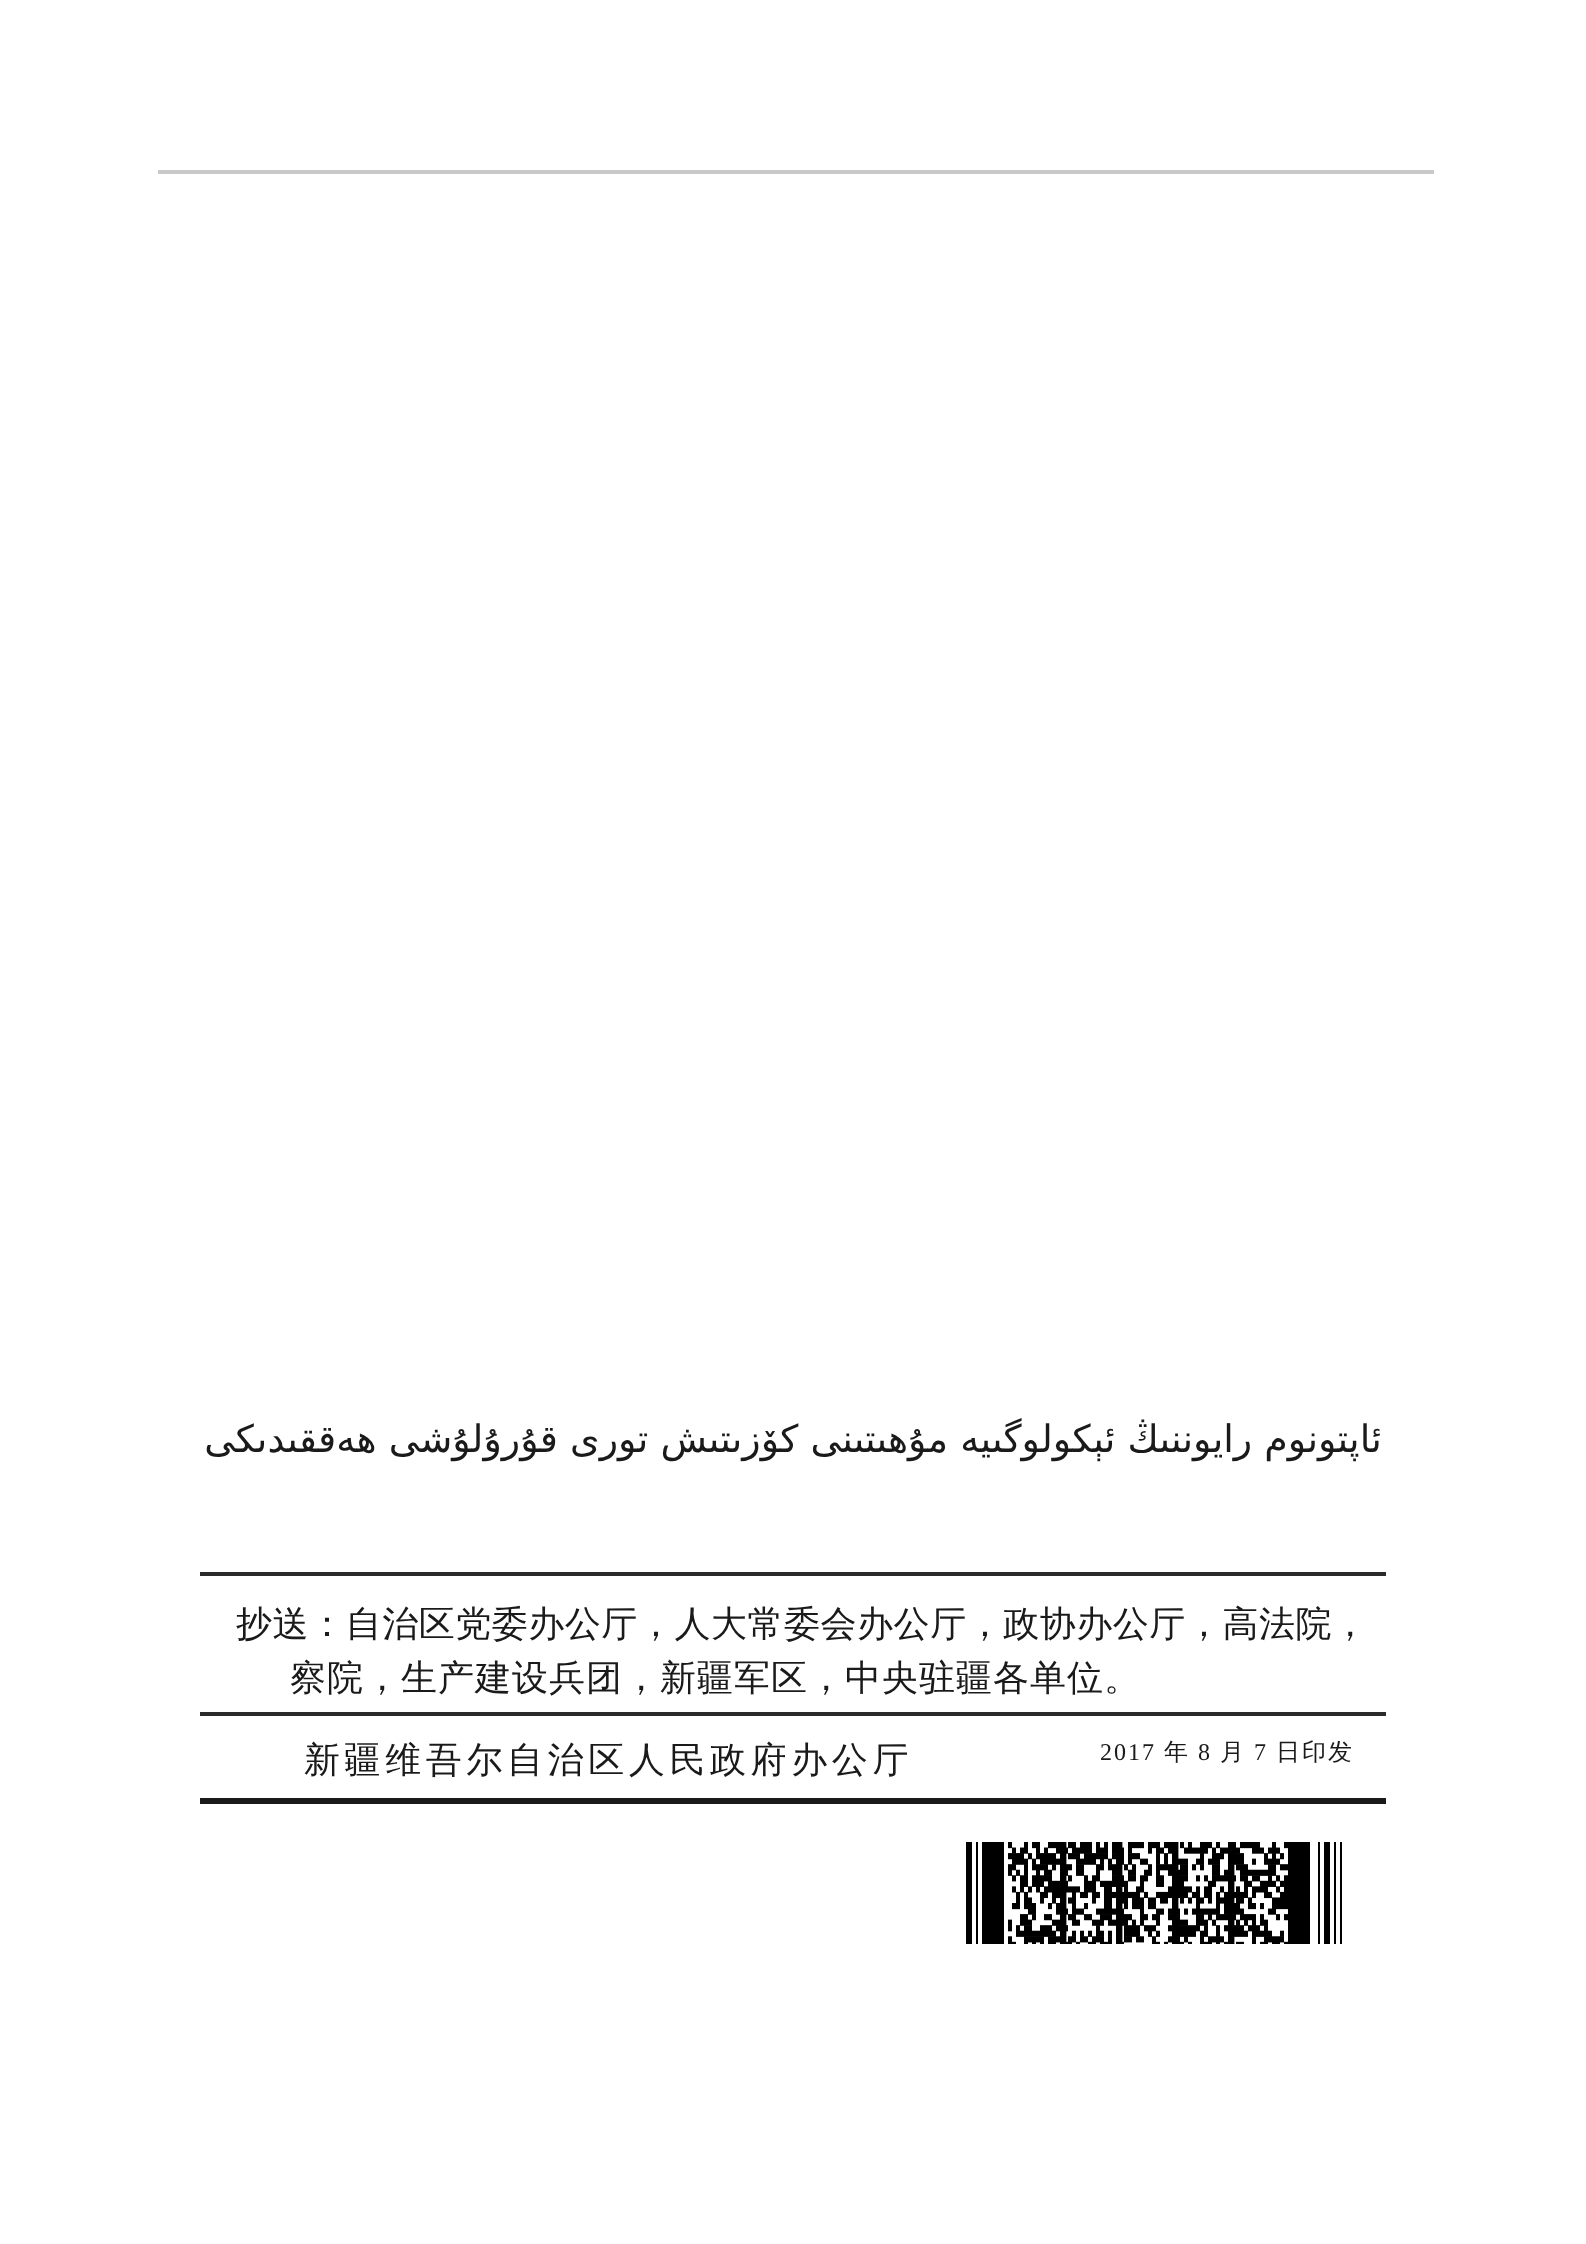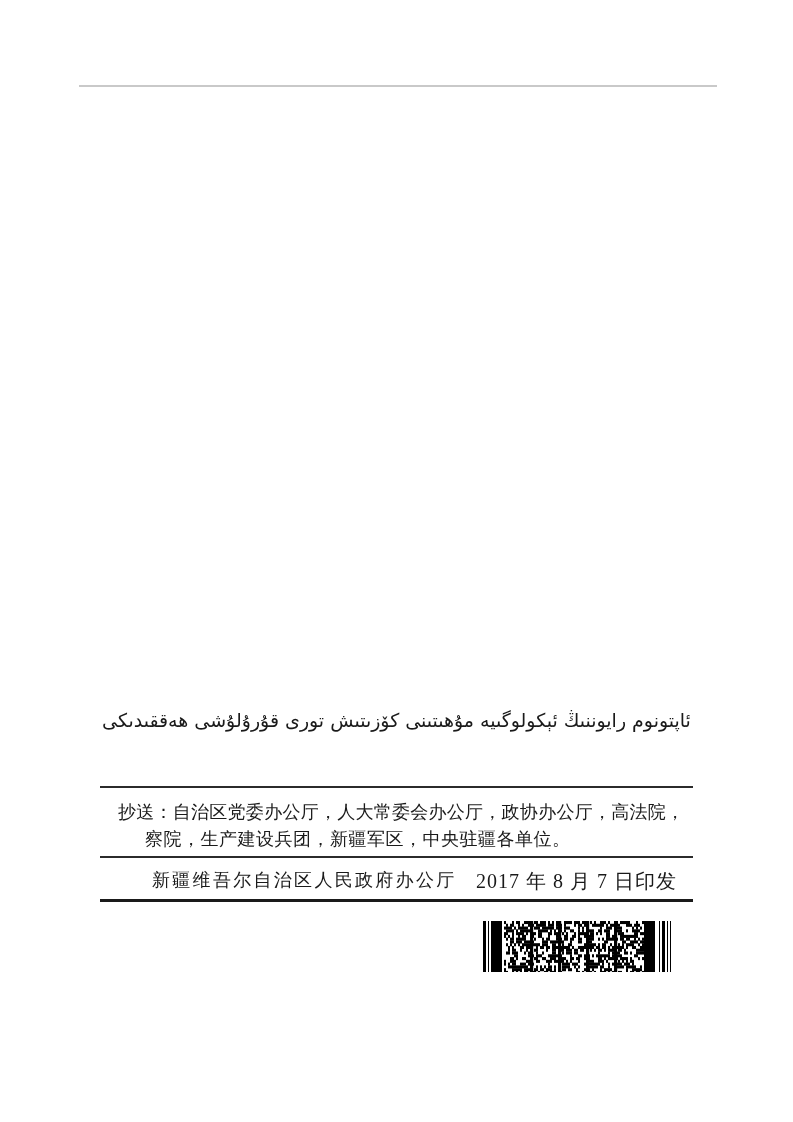--- a/index.html
+++ b/index.html
@@ -71,21 +71,21 @@
     top: 868px;
     font-size: 18px;
     letter-spacing: 2.3px;
     white-space: nowrap;
     margin-left: 32px;
   }
   .print-date {
     position: absolute;
     right: 116px;
     top: 868px;
-    font-size: 20px;
+    font-size: 12px;
     letter-spacing: 1px;
     white-space: nowrap;
   }
   .barcode {
     position: absolute;
     left: 483px;
     top: 921px;
     width: 190px;
     height: 61px;
   }

